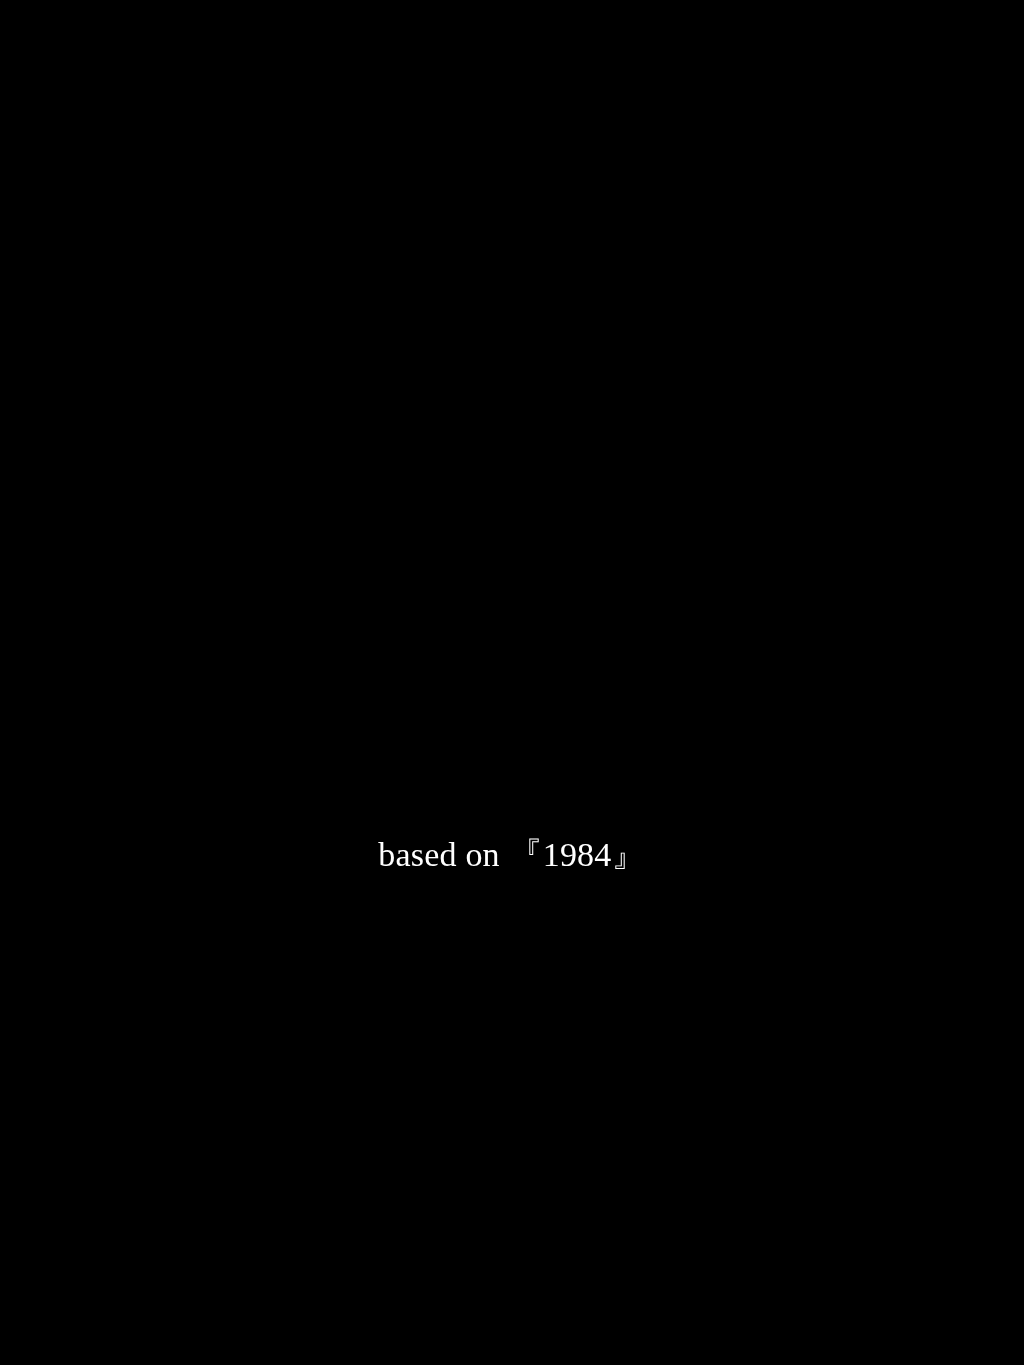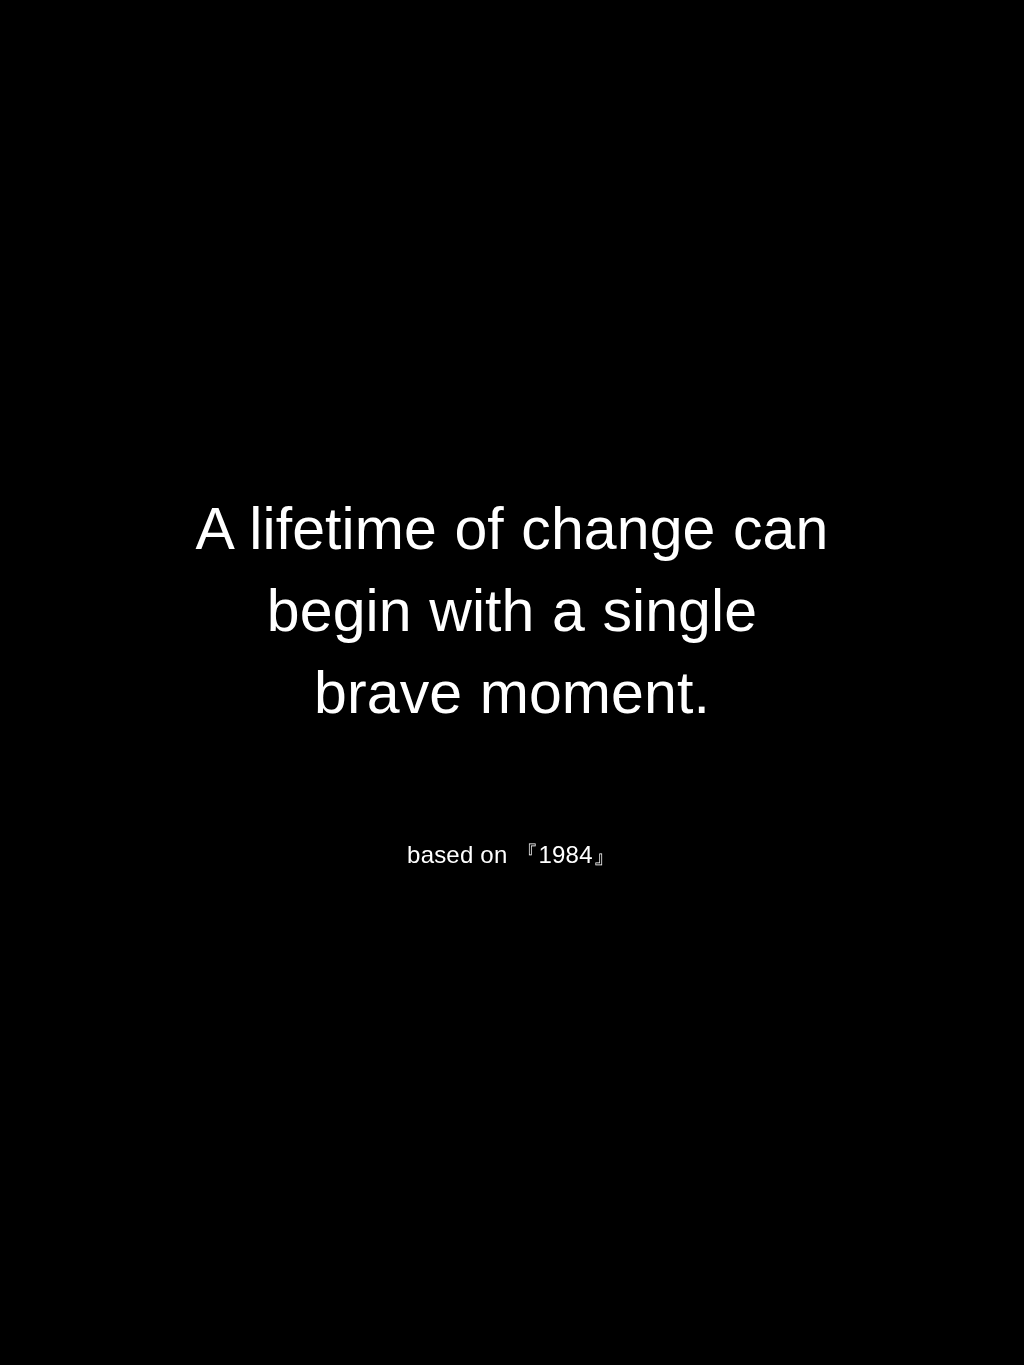--- a/index.html
+++ b/index.html
@@ -51,37 +51,34 @@
   }
 
   .attribution {
     position: absolute;
     left: 0;
     right: 0;
     top: 831px;
     margin: 0;
     text-align: center;
     color: #ffffff;
-    font-family: Liberation Sans, sans-serif;
-    font-size: 24px;
+    font-family: Liberation Serif, serif;
+    font-size: 34px;
     font-weight: 300;
     line-height: 48px;
     letter-spacing: 0.2px;
   }
 
   .attribution .source-title {
     font-weight: 300;
   }
 </style>
 </head>
 <body>
 
 <div class="quote-card">
 
-  <div class="quote-block">
-    <p class="quote-text">A lifetime of change can begin with a single brave moment.</p>
-  </div>
 
   <p class="attribution">
     <span>based on </span><span class="source-title">『1984』</span>
   </p>
 
 </div>
 
 </body></html>

